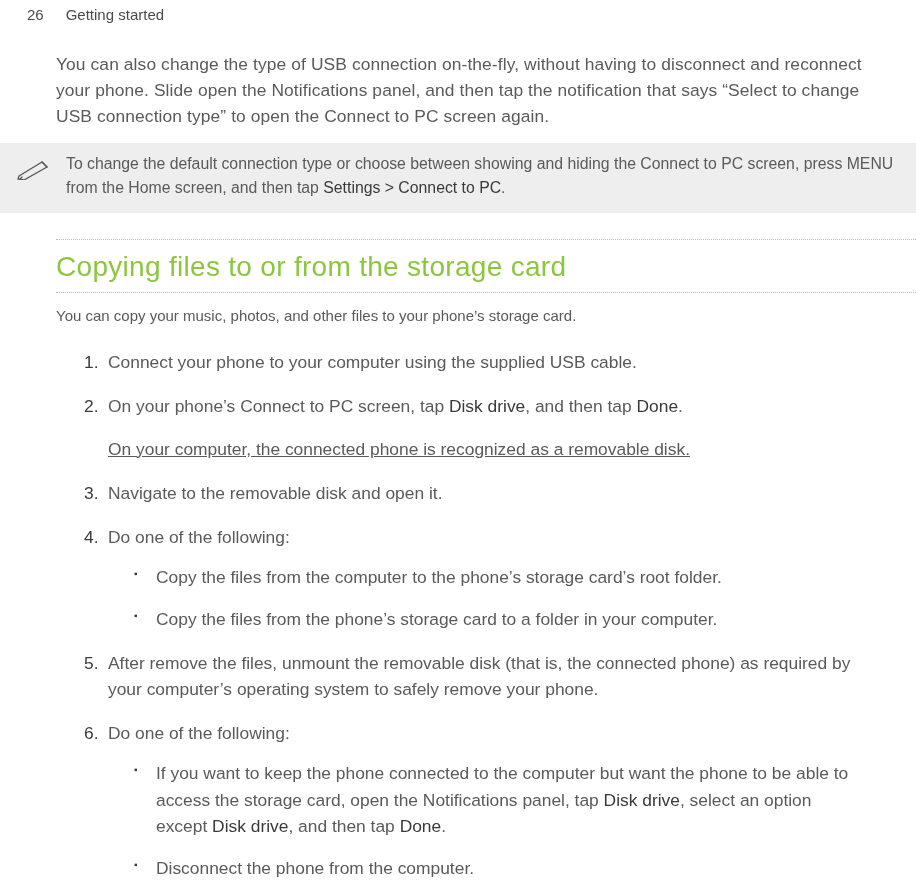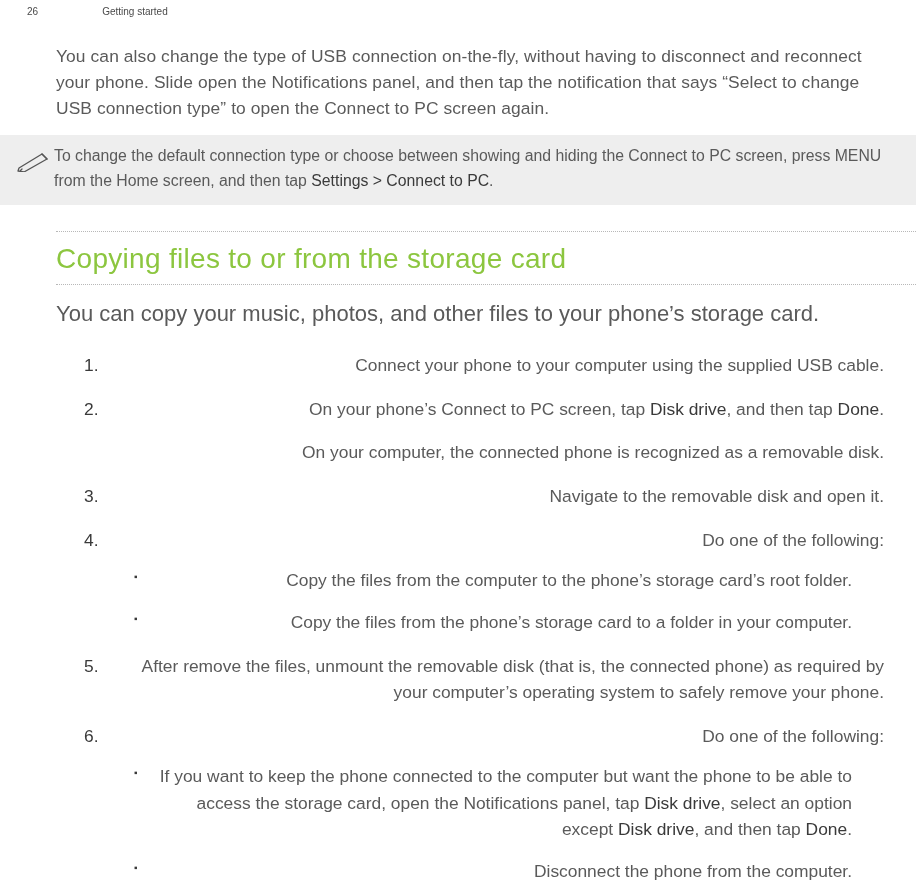--- a/index.html
+++ b/index.html
@@ -9,42 +9,42 @@
       color: #595959;
       background: #fff;
       width: 916px;
       line-height: 1.5;
     }
     .page-header {
       display: flex;
       align-items: baseline;
       gap: 22px;
       padding: 4px 0 0 27px;
-      font-size: 10px;
+      font-size: 15px;
       color: #4a4a4a;
     }
     .page-num { font-weight: 400; }
-    .chapter { font-weight: 300; margin-left: 42px; }
+    .chapter { font-weight: 300; }
     .content {
       padding: 24px 0 0 56px;
     }
     .para {
       font-size: 17.4px;
       color: #5a5a5a;
       margin-bottom: 10px;
       padding-right: 40px;
       letter-spacing: 0.1px;
     }
     .note-box {
       display: flex;
       align-items: flex-start;
       background: #eeeeee;
       margin: 14px 0 18px -56px;
       padding: 9px 18px 12px 14px;
-      gap: 2px;
+      gap: 14px;
     }
     .pencil-icon {
       flex: 0 0 36px;
       height: 26px;
       display: flex;
       align-items: center;
       justify-content: center;
       margin-top: 4px;
     }
     .note-text {
@@ -59,49 +59,49 @@
       margin: 26px -8px 6px 0;
     }
     .section-title {
       font-size: 28px;
       font-weight: 300;
       color: #8cc63f;
       margin: 2px 0 4px 0;
       letter-spacing: 0.3px;
     }
     .intro {
-      font-size: 22px;
+      font-size: 15px;
       color: #5a5a5a;
       margin-bottom: 22px;
     }
     ol.steps {
       list-style: none;
       counter-reset: step;
       padding-left: 52px;
       margin-top: 12px;
-      text-align: right;
     }
     ol.steps > li {
       position: relative;
       margin-bottom: 18px;
       font-size: 17.4px;
       color: #5a5a5a;
       padding-right: 32px;
     }
     ol.steps > li::before {
       counter-increment: step;
       content: counter(step) ".";
       position: absolute;
       left: -24px;
       top: 0;
       color: #3a3a3a;
       font-weight: 400;
     }
     .step-sub {
       margin-top: 16px;
+      text-decoration: underline;
     }
     ul.sub {
       list-style: none;
       padding-left: 48px;
       margin-top: 14px;
     }
     ul.sub > li {
       position: relative;
       margin-bottom: 16px;
       font-size: 17.4px;

